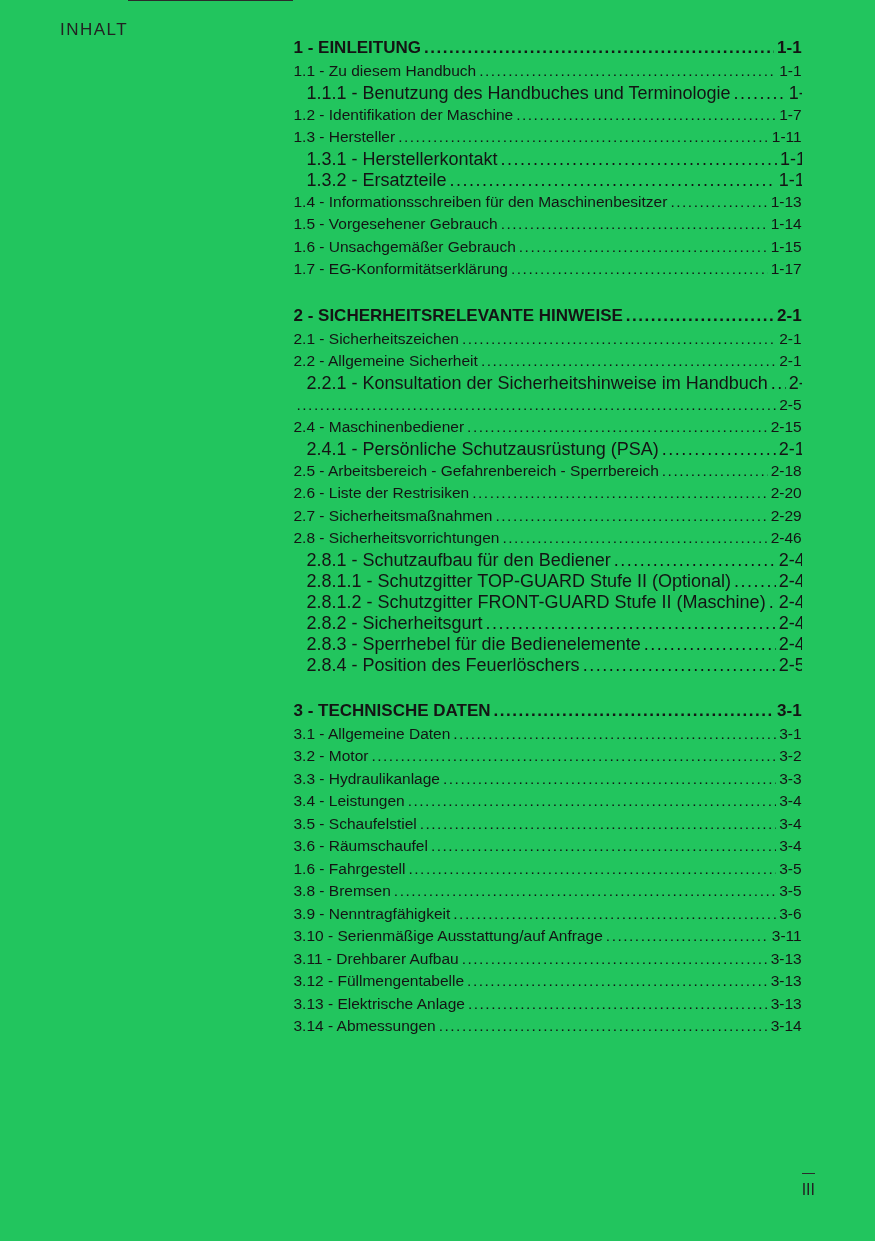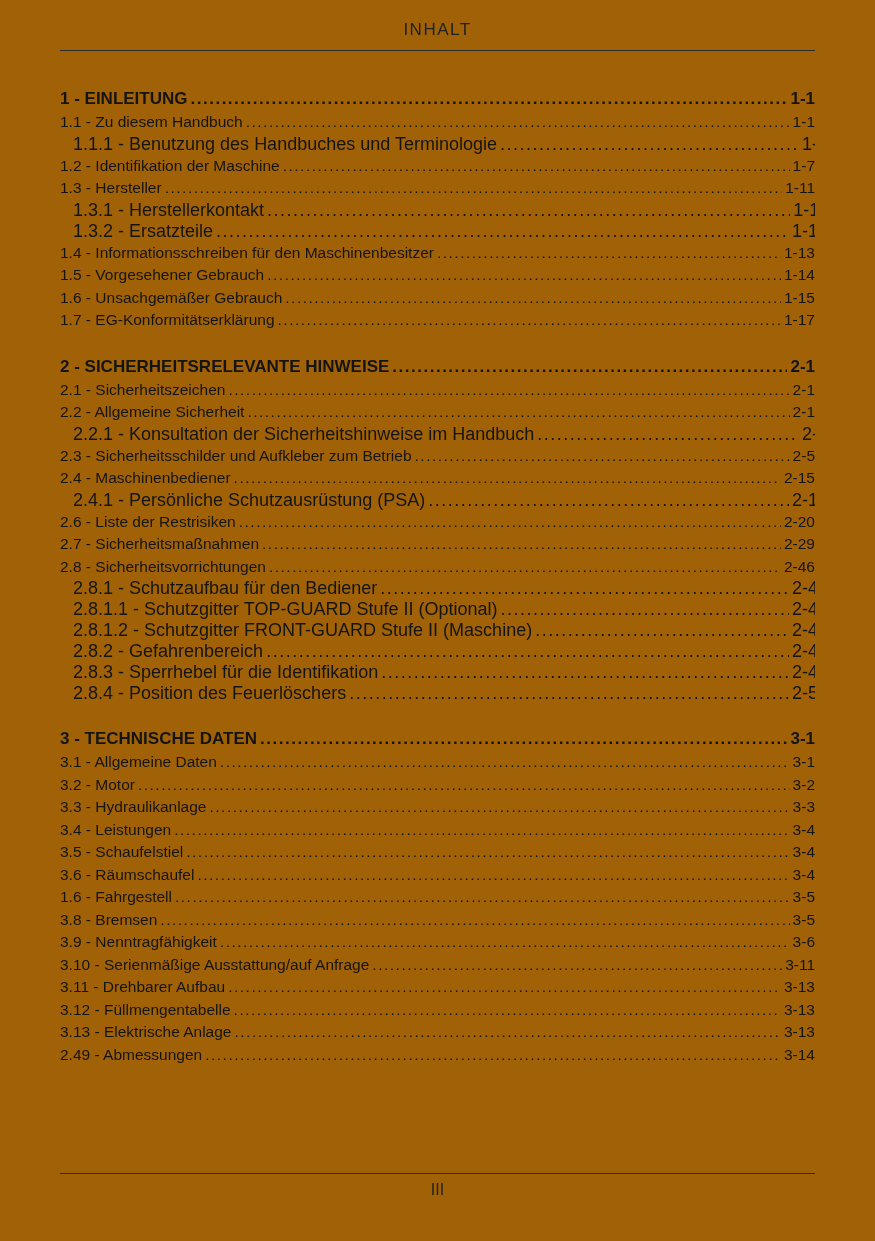--- a/index.html
+++ b/index.html
@@ -1,25 +1,25 @@
 <!DOCTYPE html>
 <html><head>
 <meta charset="utf-8">
 <style>
   html, body { margin: 0; padding: 0; background: #e8e8e8; }
   .page {
     position: relative;
     width: 875px;
     height: 1241px;
     margin: 0 auto;
-    background: #a16207;
+    background: #22c55e;
     box-sizing: border-box;
     padding: 0 60px;
     display: flex;
-    flex-direction: column;
+    flex-direction: row;
     font-family: "Liberation Sans", sans-serif;
     color: #141414;
   }
   .doc-header {
     text-align: center;
     padding-top: 20px;
     padding-bottom: 10px;
     font-size: 17px;
     letter-spacing: 1.5px;
     color: #222;
@@ -158,33 +158,37 @@
         <span class="title">2.2 - Allgemeine Sicherheit</span>
         <span class="dots"></span>
         <span class="page-num">2-1</span>
       </div>
       <div class="entry lvl2">
         <span class="title">2.2.1 - Konsultation der Sicherheitshinweise im Handbuch</span>
         <span class="dots"></span>
         <span class="page-num">2-3</span>
       </div>
       <div class="entry lvl1">
-        <span class="title">2.3 - Sicherheitsschilder und Aufkleber zum Betrieb</span>
         <span class="dots"></span>
         <span class="page-num">2-5</span>
       </div>
       <div class="entry lvl1">
         <span class="title">2.4 - Maschinenbediener</span>
         <span class="dots"></span>
         <span class="page-num">2-15</span>
       </div>
       <div class="entry lvl2">
         <span class="title">2.4.1 - Persönliche Schutzausrüstung (PSA)</span>
         <span class="dots"></span>
         <span class="page-num">2-17</span>
+      </div>
+      <div class="entry lvl1">
+        <span class="title">2.5 - Arbeitsbereich - Gefahrenbereich - Sperrbereich</span>
+        <span class="dots"></span>
+        <span class="page-num">2-18</span>
       </div>
       <div class="entry lvl1">
         <span class="title">2.6 - Liste der Restrisiken</span>
         <span class="dots"></span>
         <span class="page-num">2-20</span>
       </div>
       <div class="entry lvl1">
         <span class="title">2.7 - Sicherheitsmaßnahmen</span>
         <span class="dots"></span>
         <span class="page-num">2-29</span>
@@ -203,26 +207,26 @@
         <span class="title">2.8.1.1 - Schutzgitter TOP-GUARD Stufe II (Optional)</span>
         <span class="dots"></span>
         <span class="page-num">2-47</span>
       </div>
       <div class="entry lvl3">
         <span class="title">2.8.1.2 - Schutzgitter FRONT-GUARD Stufe II (Maschine)</span>
         <span class="dots"></span>
         <span class="page-num">2-47</span>
       </div>
       <div class="entry lvl2">
-        <span class="title">2.8.2 - Gefahrenbereich</span>
+        <span class="title">2.8.2 - Sicherheitsgurt</span>
         <span class="dots"></span>
         <span class="page-num">2-48</span>
       </div>
       <div class="entry lvl2">
-        <span class="title">2.8.3 - Sperrhebel für die Identifikation</span>
+        <span class="title">2.8.3 - Sperrhebel für die Bedienelemente</span>
         <span class="dots"></span>
         <span class="page-num">2-49</span>
       </div>
       <div class="entry lvl2">
         <span class="title">2.8.4 - Position des Feuerlöschers</span>
         <span class="dots"></span>
         <span class="page-num">2-50</span>
       </div>
       <div class="entry lvl0">
         <span class="title">3 - TECHNISCHE DATEN</span>
@@ -288,21 +292,21 @@
         <span class="title">3.12 - Füllmengentabelle</span>
         <span class="dots"></span>
         <span class="page-num">3-13</span>
       </div>
       <div class="entry lvl1">
         <span class="title">3.13 - Elektrische Anlage</span>
         <span class="dots"></span>
         <span class="page-num">3-13</span>
       </div>
       <div class="entry lvl1">
-        <span class="title">2.49 - Abmessungen</span>
+        <span class="title">3.14 - Abmessungen</span>
         <span class="dots"></span>
         <span class="page-num">3-14</span>
       </div>
     </div>
 
   <div class="doc-footer">
     <hr class="rule">
     <div class="footer-text">III</div>
   </div>
 

